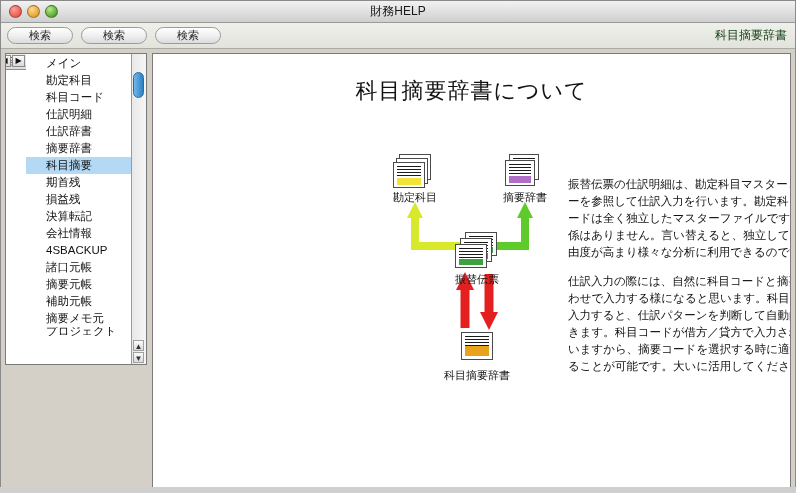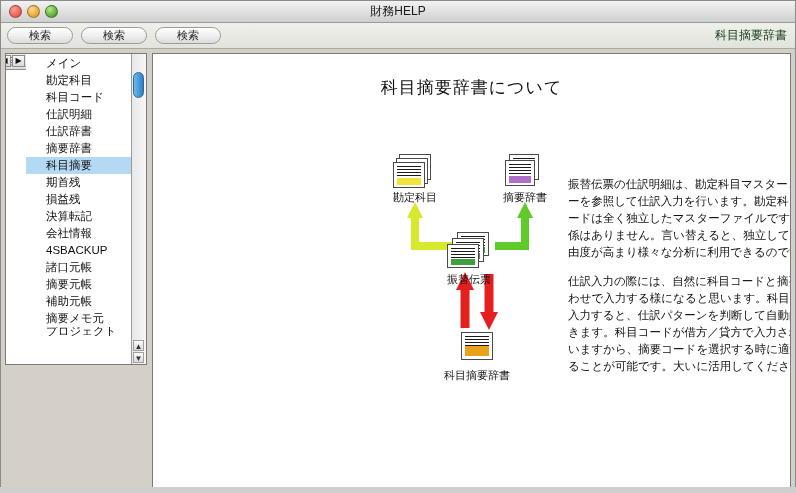--- a/index.html
+++ b/index.html
@@ -240,21 +240,21 @@
   .content {
     flex: 1 1 auto;
     border: 1px solid #7a7a7a;
     background: #ffffff;
     box-sizing: border-box;
     position: relative;
     overflow: hidden;
   }
   .doc-title {
     text-align: center;
-    font-size: 17px;
+    font-size: 22px;
     color: #111;
     margin-top: 22px;
     letter-spacing: 1px;
   }
 
   .diagram {
     position: absolute;
     left: 222px;
     top: 100px;
     width: 200px;
@@ -422,21 +422,21 @@
                 <div style="position:absolute;left:3px;right:3px;top:15px;height:7px;background:#b06ec9;"></div>
               </div>
               <div class="sheet" style="left:2px; top:6px; width:30px; height:26px;">
                 <div class="lines"></div>
                 <div style="position:absolute;left:3px;right:3px;top:15px;height:7px;background:#b06ec9;"></div>
               </div>
             </div>
             <div class="icon-caption">摘要辞書</div>
           </div>
 
-          <div class="icon-node" style="left:48px; top:78px;">
+          <div class="icon-node" style="left:56px; top:78px;">
             <div class="doc-icon">
               <div class="sheet" style="left:10px; top:0px; width:32px; height:24px;">
                 <div class="lines"></div>
                 <div style="position:absolute;left:3px;right:3px;top:14px;height:6px;background:#3ea03e;"></div>
               </div>
               <div class="sheet" style="left:5px; top:6px; width:32px; height:24px;">
                 <div class="lines"></div>
                 <div style="position:absolute;left:3px;right:3px;top:14px;height:6px;background:#3ea03e;"></div>
               </div>
               <div class="sheet" style="left:0px; top:12px; width:32px; height:24px;">

